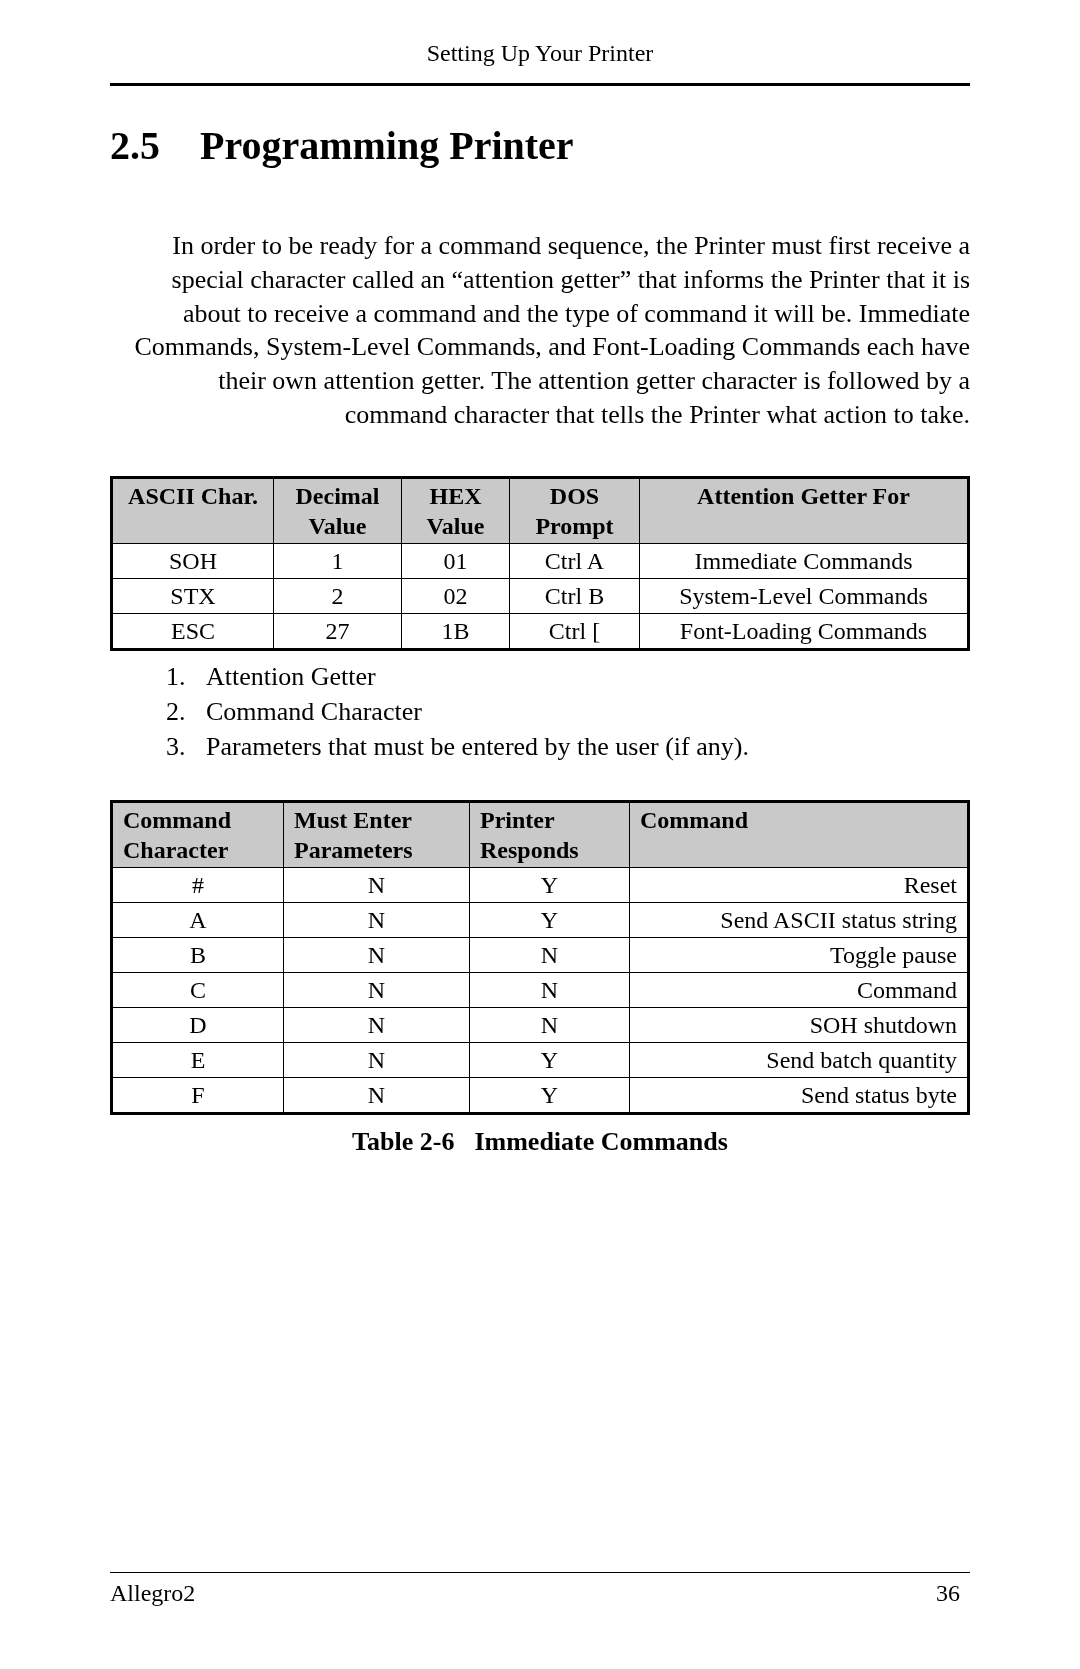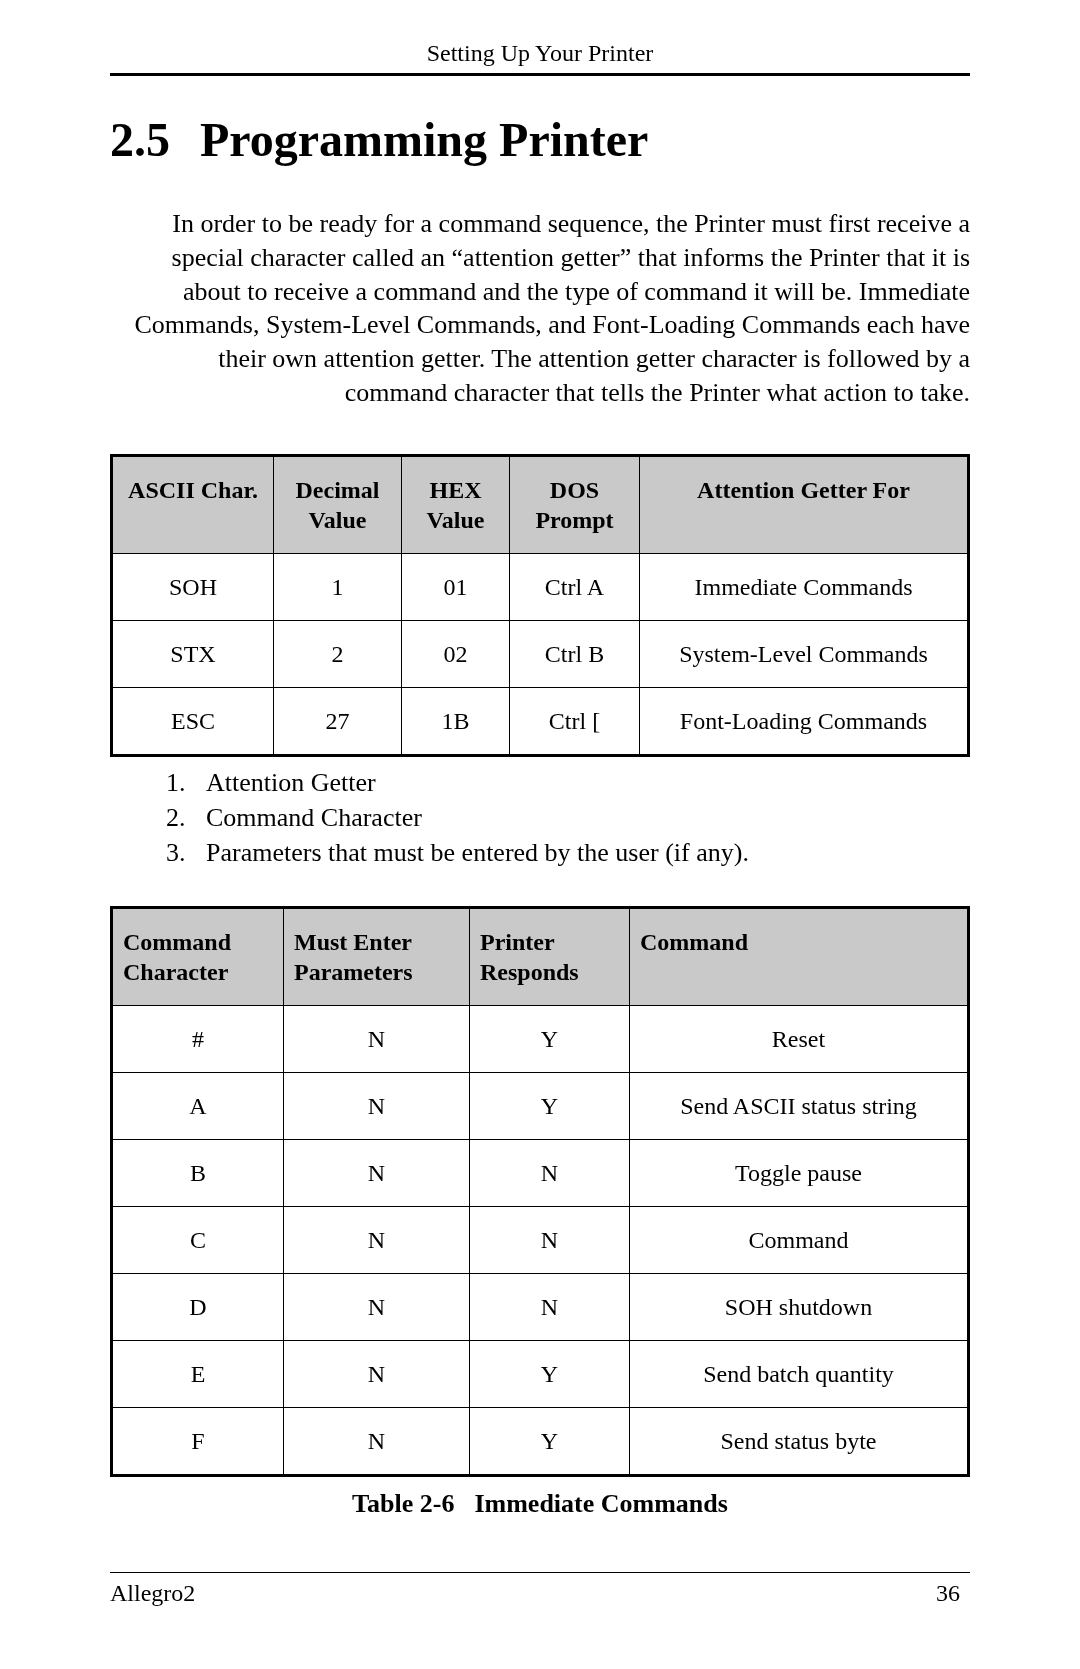--- a/index.html
+++ b/index.html
@@ -9,30 +9,30 @@
     background: #fff;
     color: #000;
     position: relative;
   }
   .page {
     padding: 40px 110px 0 110px;
   }
   .running-head {
     text-align: center;
     font-size: 24px;
-    padding-bottom: 6px;
+    padding-bottom: 16px;
   }
   .head-rule {
     border-bottom: 3px solid #000;
     margin-bottom: 36px;
   }
   .section-heading {
-    font-size: 48px;
+    font-size: 40px;
     font-weight: bold;
-    margin-bottom: 40px;
+    margin-bottom: 60px;
     display: flex;
   }
   .section-num { width: 90px; flex: none; }
   .section-title { }
   .body-para {
     font-size: 26px;
     line-height: 1.3;
     margin: 0 0 44px 0;
     text-align: right;
   }
@@ -49,37 +49,37 @@
   table {
     border-collapse: collapse;
     width: 100%;
     font-size: 24px;
   }
   table.t1 { margin-bottom: 8px; }
   table.t2 { margin-bottom: 8px; }
   th, td {
     border-left: 1px solid #000;
     border-right: 1px solid #000;
-    padding: 18px 10px;
+    padding: 2px 10px;
     vertical-align: top;
     line-height: 1.25;
   }
   thead th {
     background: #c9c9c9;
     font-weight: bold;
     text-align: center;
     border-top: 3px solid #000;
     border-bottom: 1px solid #000;
   }
   thead th.left { text-align: left; }
   tbody td {
     border-top: 1px solid #000;
     text-align: center;
   }
-  tbody td.left { text-align: center; }
+  tbody td.left { text-align: right; }
   tbody tr:last-child td { border-bottom: 3px solid #000; }
   table { border-left: 3px solid #000; border-right: 3px solid #000; }
   th:first-child, td:first-child { border-left: none; }
   th:last-child, td:last-child { border-right: none; }
 
   .table-caption {
     font-size: 26px;
     font-weight: bold;
     text-align: center;
     margin: 12px 0 56px 0;

